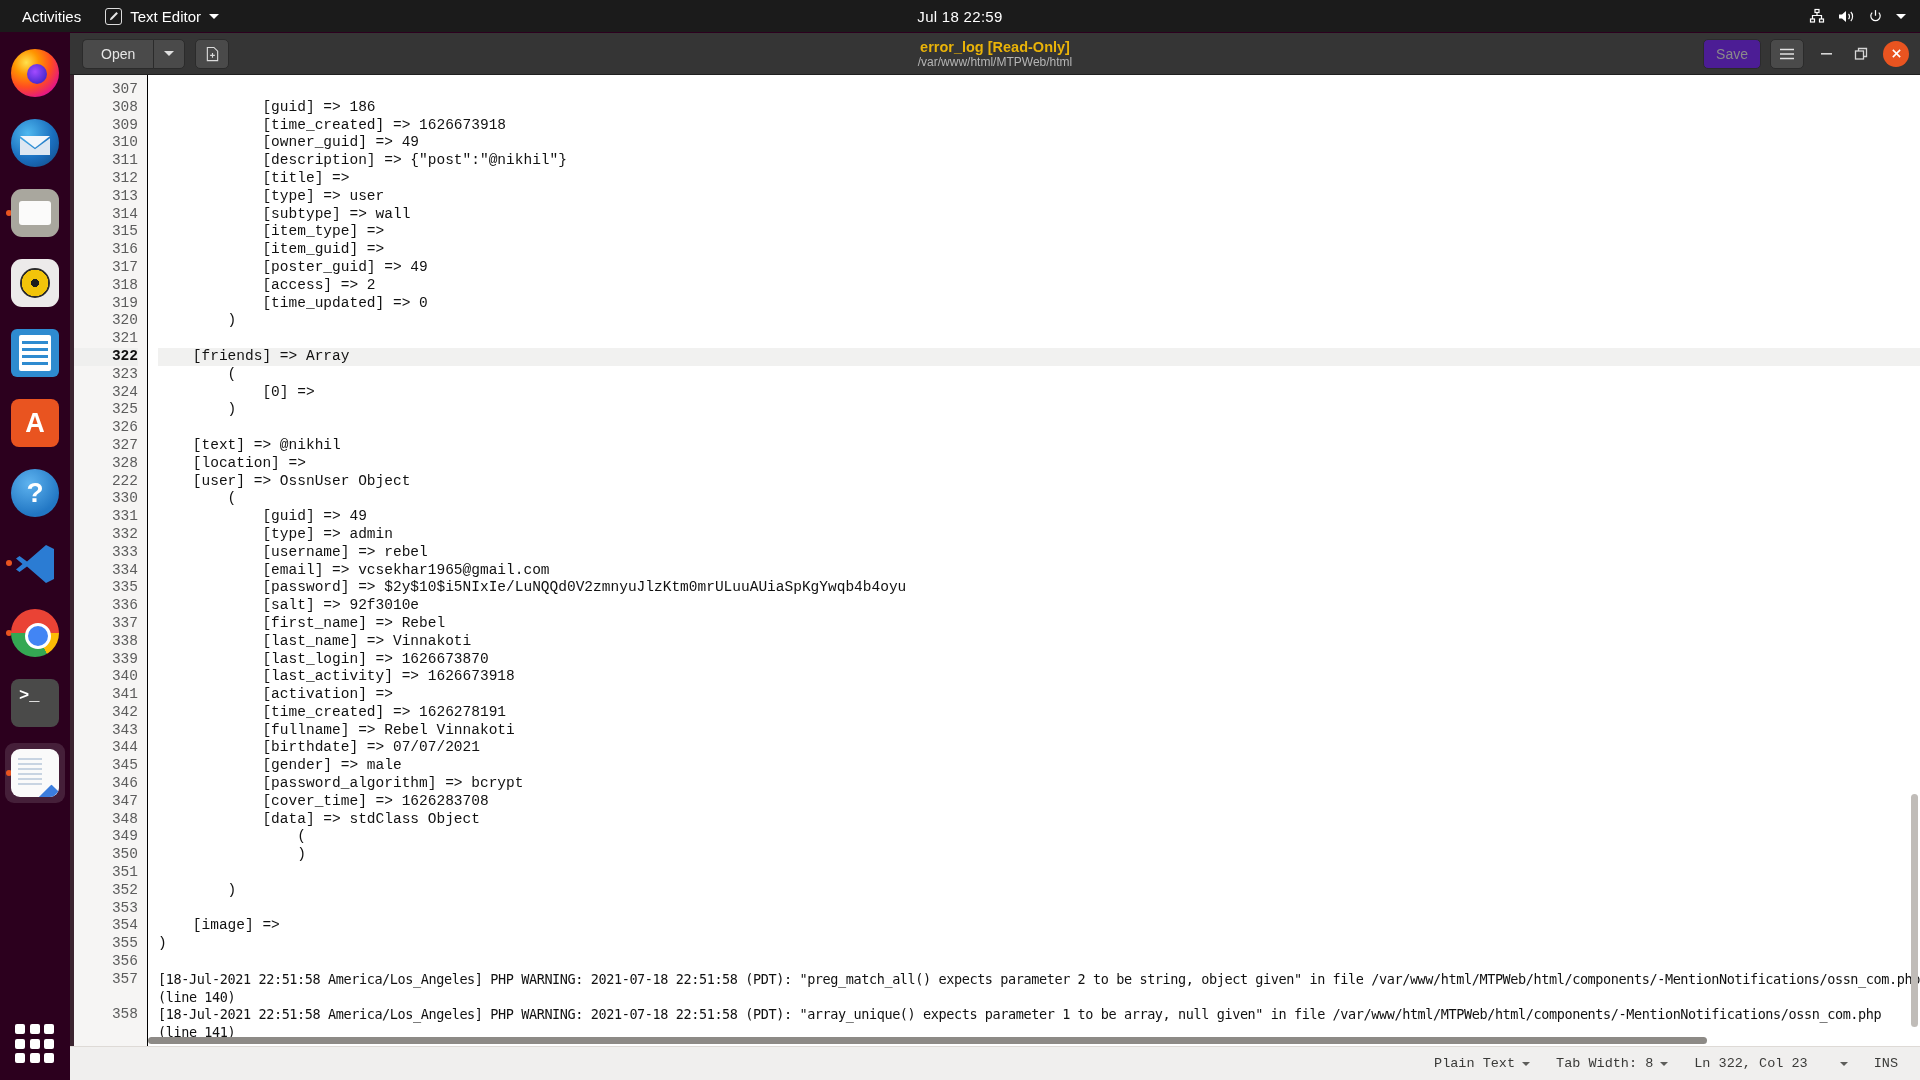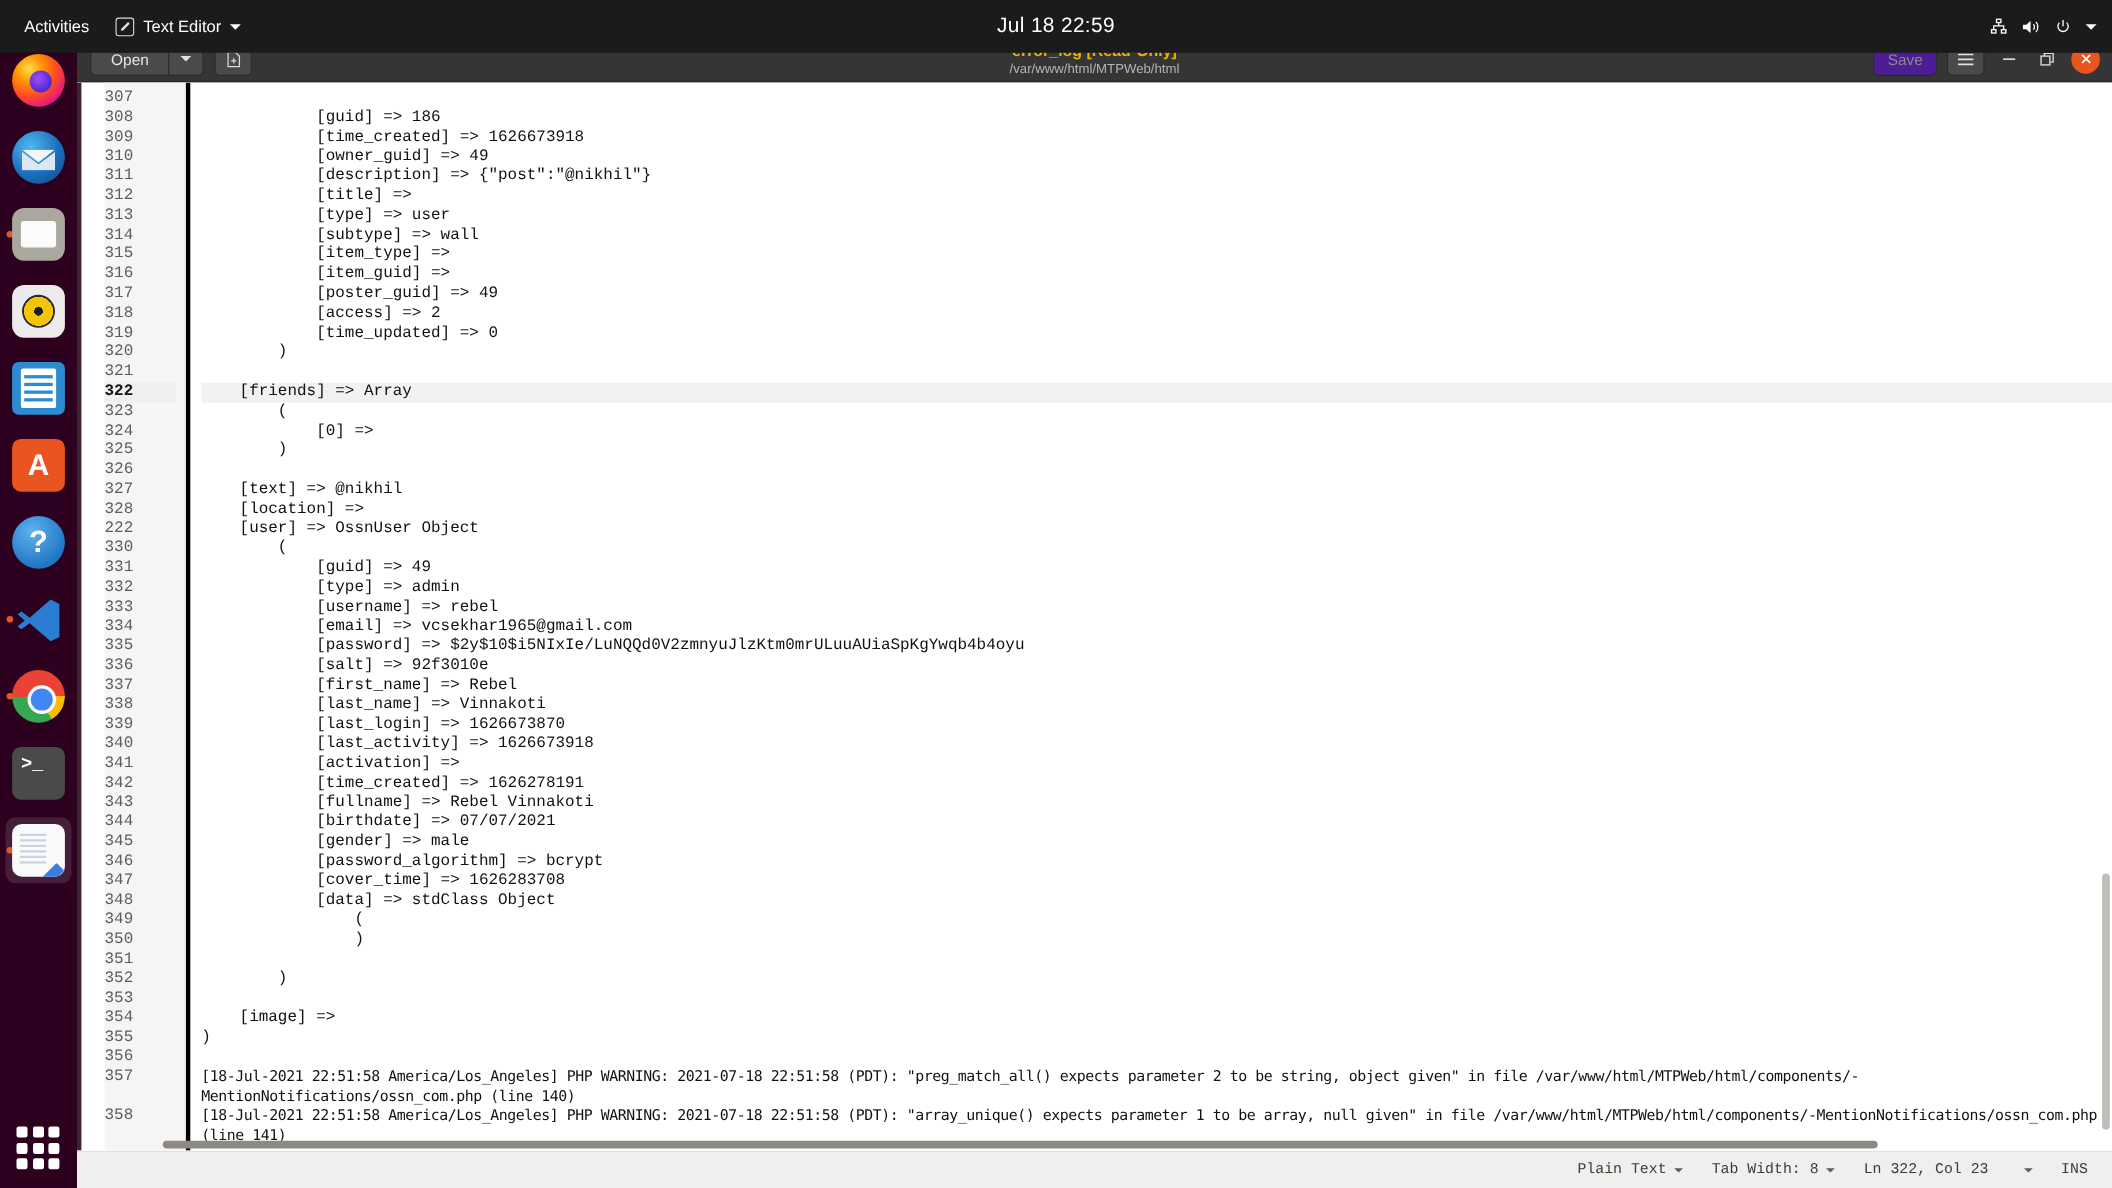--- a/index.html
+++ b/index.html
@@ -5,39 +5,39 @@
   * { margin:0; padding:0; box-sizing:border-box; }
   html, body {
     width:1920px; height:1080px; overflow:hidden;
     background:#2c001e;
     font-family:"Liberation Sans", sans-serif;
     -webkit-font-smoothing:antialiased;
   }
 
   
   #topbar {
-    position:absolute; top:0; left:0; width:1920px; height:48px;
+    position:absolute; top:0; left:0; width:1920px; height:32px;
     background:#1b1b1b; color:#ffffff;
     display:flex; align-items:center; font-size:15px;
     z-index:50;
   }
   #activities { padding:0 14px 0 22px; height:33px; display:flex; align-items:center; font-size:15px; color:#fff;}
   #app-menu { display:flex; align-items:center; gap:8px; padding:0 10px; height:33px; }
   #app-menu .app-icon {
     width:17px; height:17px; border:1.6px solid #dcdcdc; border-radius:3px;
     display:flex; align-items:center; justify-content:center;
   }
   #app-menu .app-icon svg { display:block; }
   .caret-down {
     width:0; height:0; border-left:5px solid transparent; border-right:5px solid transparent;
     border-top:5px solid #ffffff; display:inline-block;
   }
   #clock {
     position:absolute; left:50%; transform:translateX(-50%);
-    font-size:19px; letter-spacing:.3px; white-space:nowrap;
+    font-size:15px; letter-spacing:.3px; white-space:nowrap;
   }
   #tray { position:absolute; right:14px; display:flex; align-items:center; gap:13px; }
   #tray .tray-ic { display:flex; align-items:center; }
 
   
   #dock {
     position:absolute; left:0; top:33px; width:70px; height:1047px;
     background:rgba(44,0,30,0.86);
     display:flex; flex-direction:column; align-items:center;
     padding-top:10px; z-index:40;
@@ -137,23 +137,22 @@
   .win-close {
     width:26px; height:26px; border-radius:50%; background:#e95420;
     display:flex; align-items:center; justify-content:center; color:#ffffff; font-size:15px;
   }
 
   
   #editor { flex:1; display:flex; position:relative; background:#ffffff; overflow:hidden; }
   #gutter {
     flex:0 0 78px; background:#f6f5f4; color:#5c5c5c;
     font-family:"Liberation Mono", monospace; font-size:14.5px;
-    text-align:left; padding:6px 9px 0 0; border-right:4px solid #000000;
+    text-align:right; padding:6px 9px 0 0; border-right:1px solid #000000;
     user-select:none;
-    margin-left:25px;
   }
   #gutter .ln { height:17.8px; line-height:17.8px; }
   #gutter .ln.current { color:#111; font-weight:bold; background:#efefee; }
   #gutter .ln.blankwrap { visibility:hidden; }
   #code {
     flex:1; position:relative; font-family:"Liberation Mono", monospace; font-size:14.5px;
     color:#111111; padding:6px 0 0 10px; white-space:pre; overflow:hidden;
   }
   #code .cl { height:17.8px; line-height:17.8px; }
   #code .cl.current { background:#f1f1f0; }

